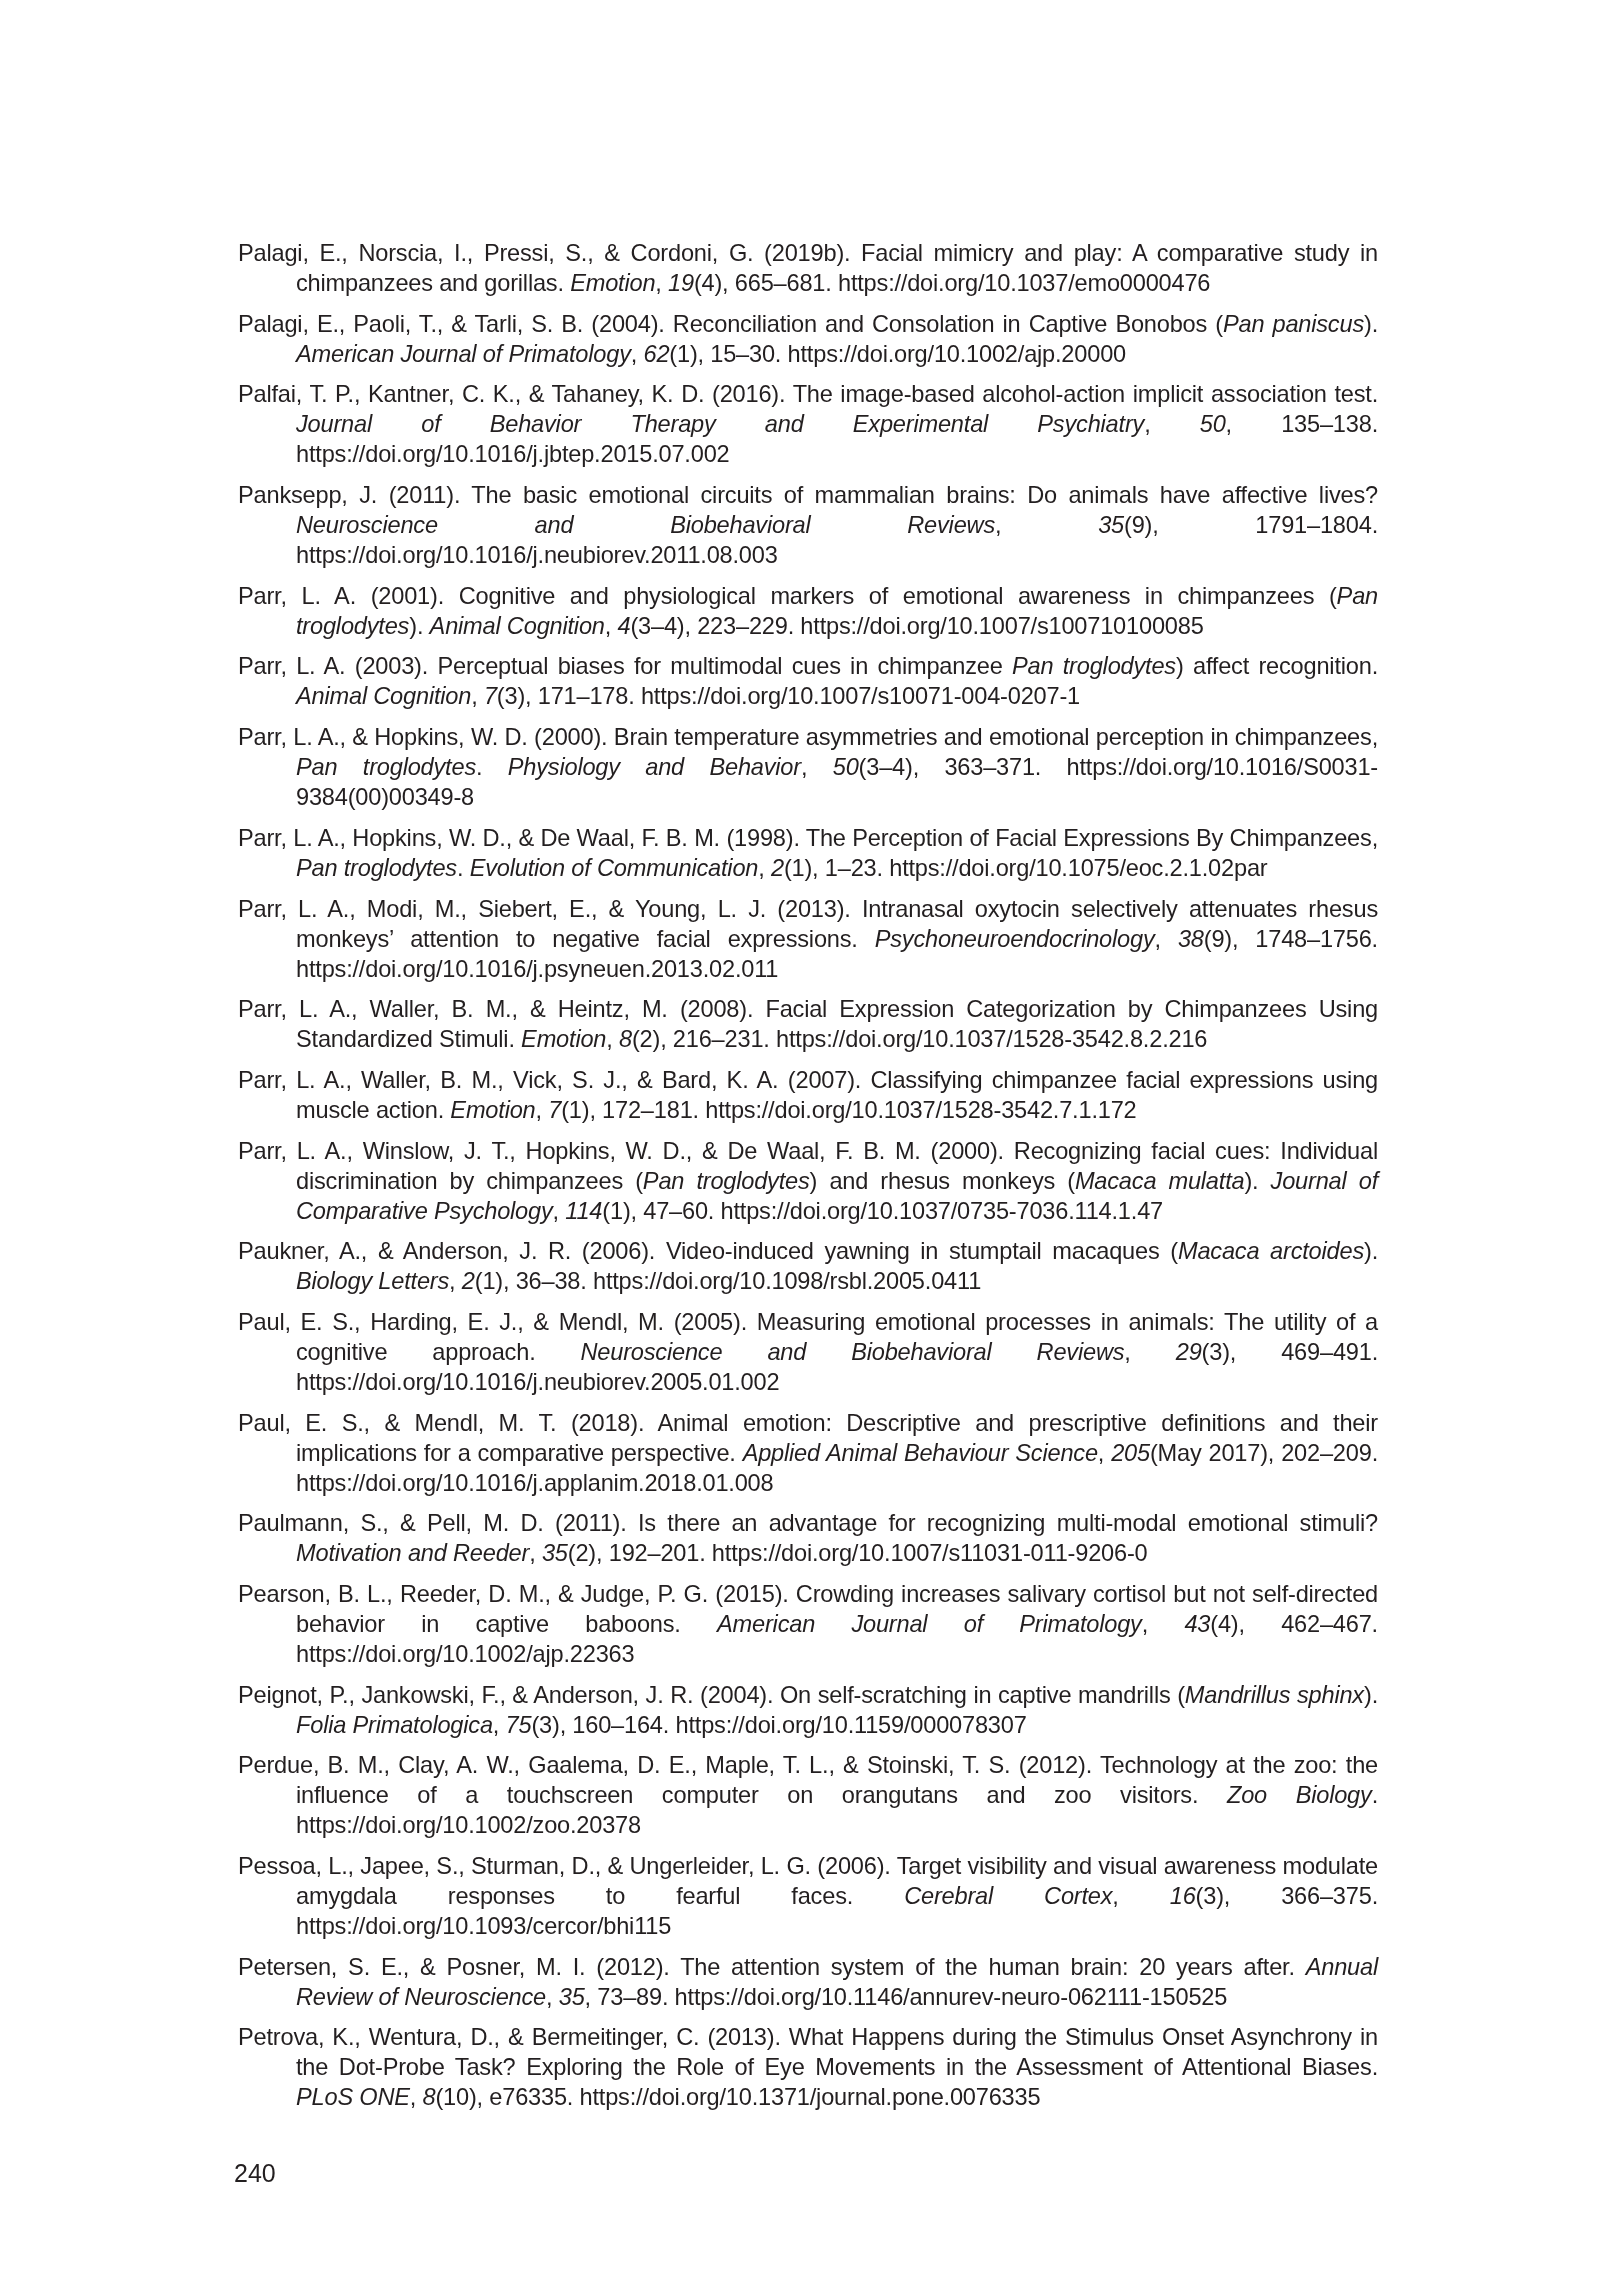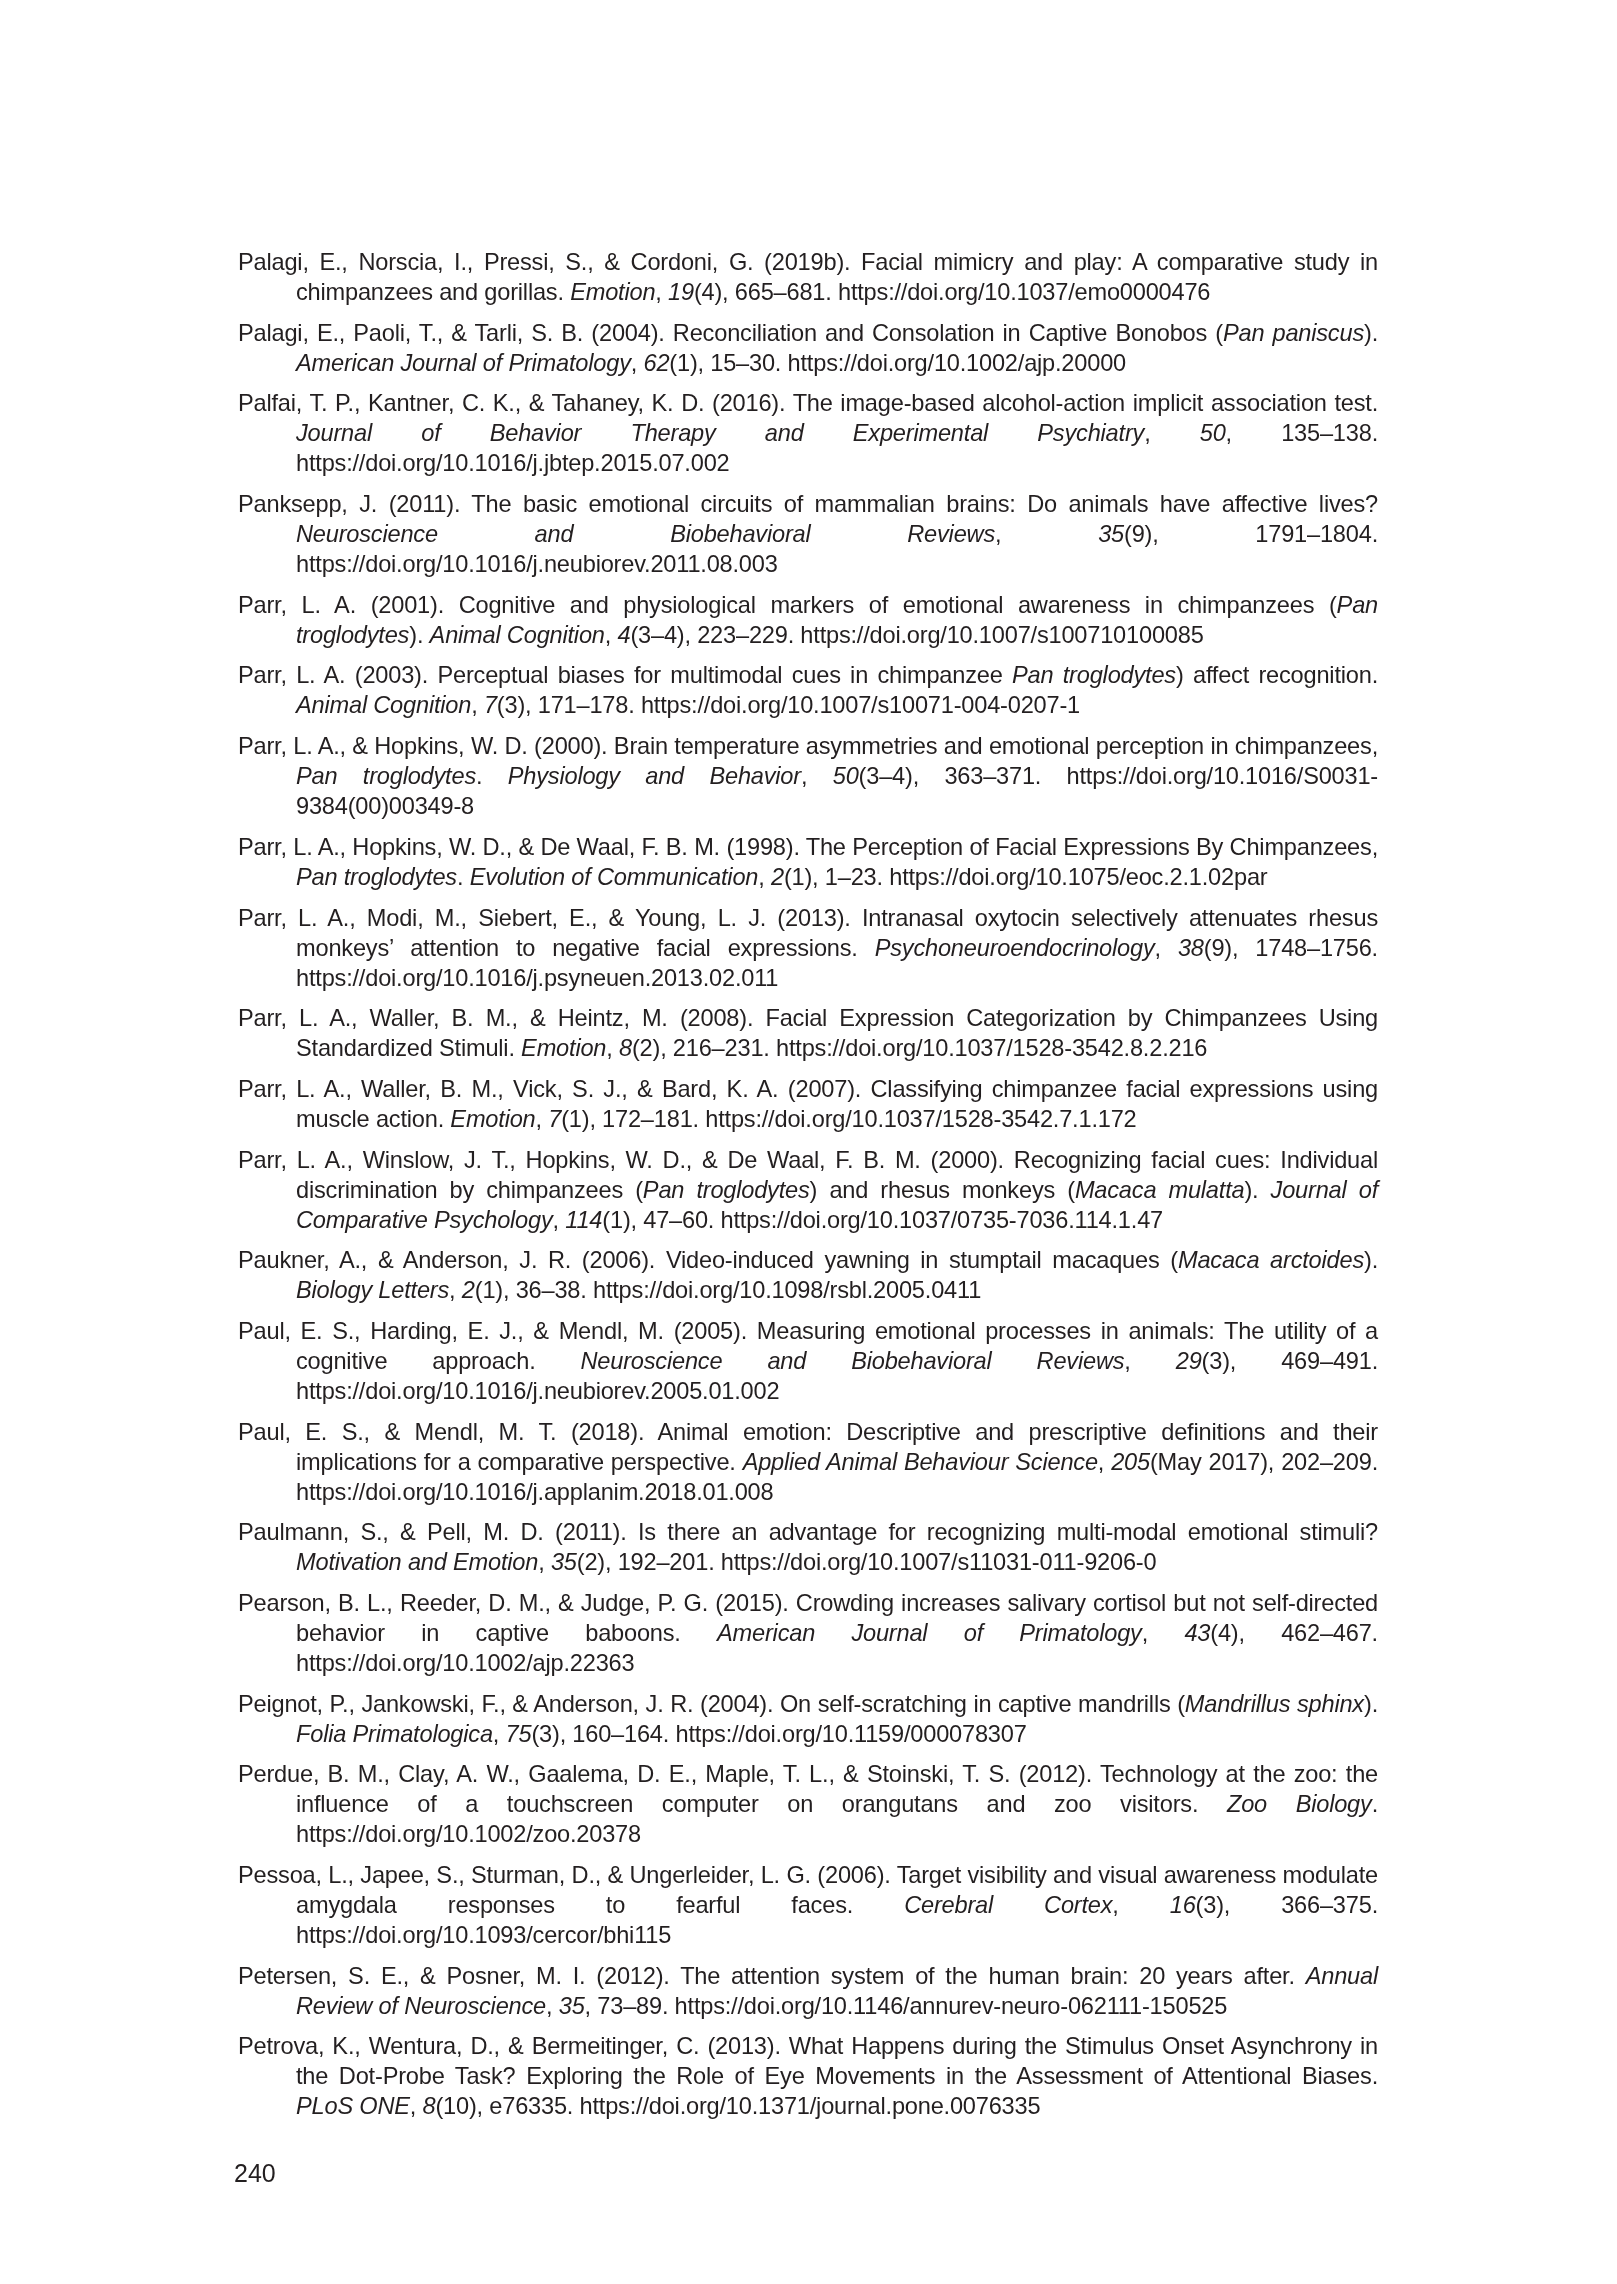--- a/index.html
+++ b/index.html
@@ -12,21 +12,21 @@
     width: 1618px;
     height: 2284px;
     background: #ffffff;
     overflow: hidden;
     font-family: "Liberation Sans", sans-serif;
     color: #231f20;
   }
   .refs {
     position: absolute;
     left: 238px;
-    top: 247px;
+    top: 238px;
     width: 1140px;
     font-size: 23.6px;
     line-height: 30px;
     text-align: justify;
     letter-spacing: -0.2px;
   }
   .ref {
     margin: 0 0 10.7px 0;
     padding-left: 58px;
     text-indent: -58px;
@@ -55,21 +55,21 @@
       <p class="ref"><span>Parr, L. A. (2003). Perceptual biases for multimodal cues in chimpanzee </span><span class="it">Pan troglodytes</span><span>) affect recognition. </span><span class="it">Animal Cognition</span><span>, </span><span class="it">7</span><span>(3), 171–178. https://doi.org/10.1007/s10071-004-0207-1</span></p>
       <p class="ref"><span>Parr, L. A., &amp; Hopkins, W. D. (2000). Brain temperature asymmetries and emotional perception in chimpanzees, </span><span class="it">Pan troglodytes</span><span>. </span><span class="it">Physiology and Behavior</span><span>, </span><span class="it">50</span><span>(3–4), 363–371. https://doi.org/10.1016/S0031-9384(00)00349-8</span></p>
       <p class="ref"><span>Parr, L. A., Hopkins, W. D., &amp; De Waal, F. B. M. (1998). The Perception of Facial Expressions By Chimpanzees, </span><span class="it">Pan troglodytes</span><span>. </span><span class="it">Evolution of Communication</span><span>, </span><span class="it">2</span><span>(1), 1–23. https://doi.org/10.1075/eoc.2.1.02par</span></p>
       <p class="ref"><span>Parr, L. A., Modi, M., Siebert, E., &amp; Young, L. J. (2013). Intranasal oxytocin selectively attenuates rhesus monkeys’ attention to negative facial expressions. </span><span class="it">Psychoneuroendocrinology</span><span>, </span><span class="it">38</span><span>(9), 1748–1756. https://doi.org/10.1016/j.psyneuen.2013.02.011</span></p>
       <p class="ref"><span>Parr, L. A., Waller, B. M., &amp; Heintz, M. (2008). Facial Expression Categorization by Chimpanzees Using Standardized Stimuli. </span><span class="it">Emotion</span><span>, </span><span class="it">8</span><span>(2), 216–231. https://doi.org/10.1037/1528-3542.8.2.216</span></p>
       <p class="ref"><span>Parr, L. A., Waller, B. M., Vick, S. J., &amp; Bard, K. A. (2007). Classifying chimpanzee facial expressions using muscle action. </span><span class="it">Emotion</span><span>, </span><span class="it">7</span><span>(1), 172–181. https://doi.org/10.1037/1528-3542.7.1.172</span></p>
       <p class="ref"><span>Parr, L. A., Winslow, J. T., Hopkins, W. D., &amp; De Waal, F. B. M. (2000). Recognizing facial cues: Individual discrimination by chimpanzees (</span><span class="it">Pan troglodytes</span><span>) and rhesus monkeys (</span><span class="it">Macaca mulatta</span><span>). </span><span class="it">Journal of Comparative Psychology</span><span>, </span><span class="it">114</span><span>(1), 47–60. https://doi.org/10.1037/0735-7036.114.1.47</span></p>
       <p class="ref"><span>Paukner, A., &amp; Anderson, J. R. (2006). Video-induced yawning in stumptail macaques (</span><span class="it">Macaca arctoides</span><span>). </span><span class="it">Biology Letters</span><span>, </span><span class="it">2</span><span>(1), 36–38. https://doi.org/10.1098/rsbl.2005.0411</span></p>
       <p class="ref"><span>Paul, E. S., Harding, E. J., &amp; Mendl, M. (2005). Measuring emotional processes in animals: The utility of a cognitive approach. </span><span class="it">Neuroscience and Biobehavioral Reviews</span><span>, </span><span class="it">29</span><span>(3), 469–491. https://doi.org/10.1016/j.neubiorev.2005.01.002</span></p>
       <p class="ref"><span>Paul, E. S., &amp; Mendl, M. T. (2018). Animal emotion: Descriptive and prescriptive definitions and their implications for a comparative perspective. </span><span class="it">Applied Animal Behaviour Science</span><span>, </span><span class="it">205</span><span>(May 2017), 202–209. https://doi.org/10.1016/j.applanim.2018.01.008</span></p>
-      <p class="ref"><span>Paulmann, S., &amp; Pell, M. D. (2011). Is there an advantage for recognizing multi-modal emotional stimuli? </span><span class="it">Motivation and Emotion</span><span>, </span><span class="it">35</span><span>(2), 192–201. https://doi.org/10.1007/s11031-011-9206-0</span></p>
+      <p class="ref"><span>Paulmann, S., &amp; Pell, M. D. (2011). Is there an advantage for recognizing multi-modal emotional stimuli? </span><span class="it">Motivation and Reeder</span><span>, </span><span class="it">35</span><span>(2), 192–201. https://doi.org/10.1007/s11031-011-9206-0</span></p>
       <p class="ref"><span>Pearson, B. L., Reeder, D. M., &amp; Judge, P. G. (2015). Crowding increases salivary cortisol but not self-directed behavior in captive baboons. </span><span class="it">American Journal of Primatology</span><span>, </span><span class="it">43</span><span>(4), 462–467. https://doi.org/10.1002/ajp.22363</span></p>
       <p class="ref"><span>Peignot, P., Jankowski, F., &amp; Anderson, J. R. (2004). On self-scratching in captive mandrills (</span><span class="it">Mandrillus sphinx</span><span>). </span><span class="it">Folia Primatologica</span><span>, </span><span class="it">75</span><span>(3), 160–164. https://doi.org/10.1159/000078307</span></p>
       <p class="ref"><span>Perdue, B. M., Clay, A. W., Gaalema, D. E., Maple, T. L., &amp; Stoinski, T. S. (2012). Technology at the zoo: the influence of a touchscreen computer on orangutans and zoo visitors. </span><span class="it">Zoo Biology</span><span>. https://doi.org/10.1002/zoo.20378</span></p>
       <p class="ref"><span>Pessoa, L., Japee, S., Sturman, D., &amp; Ungerleider, L. G. (2006). Target visibility and visual awareness modulate amygdala responses to fearful faces. </span><span class="it">Cerebral Cortex</span><span>, </span><span class="it">16</span><span>(3), 366–375. https://doi.org/10.1093/cercor/bhi115</span></p>
       <p class="ref"><span>Petersen, S. E., &amp; Posner, M. I. (2012). The attention system of the human brain: 20 years after. </span><span class="it">Annual Review of Neuroscience</span><span>, </span><span class="it">35</span><span>, 73–89. https://doi.org/10.1146/annurev-neuro-062111-150525</span></p>
       <p class="ref"><span>Petrova, K., Wentura, D., &amp; Bermeitinger, C. (2013). What Happens during the Stimulus Onset Asynchrony in the Dot-Probe Task? Exploring the Role of Eye Movements in the Assessment of Attentional Biases. </span><span class="it">PLoS ONE</span><span>, </span><span class="it">8</span><span>(10), e76335. https://doi.org/10.1371/journal.pone.0076335</span></p>
     </div>
   <div class="folio">240</div>
 </div>
 

